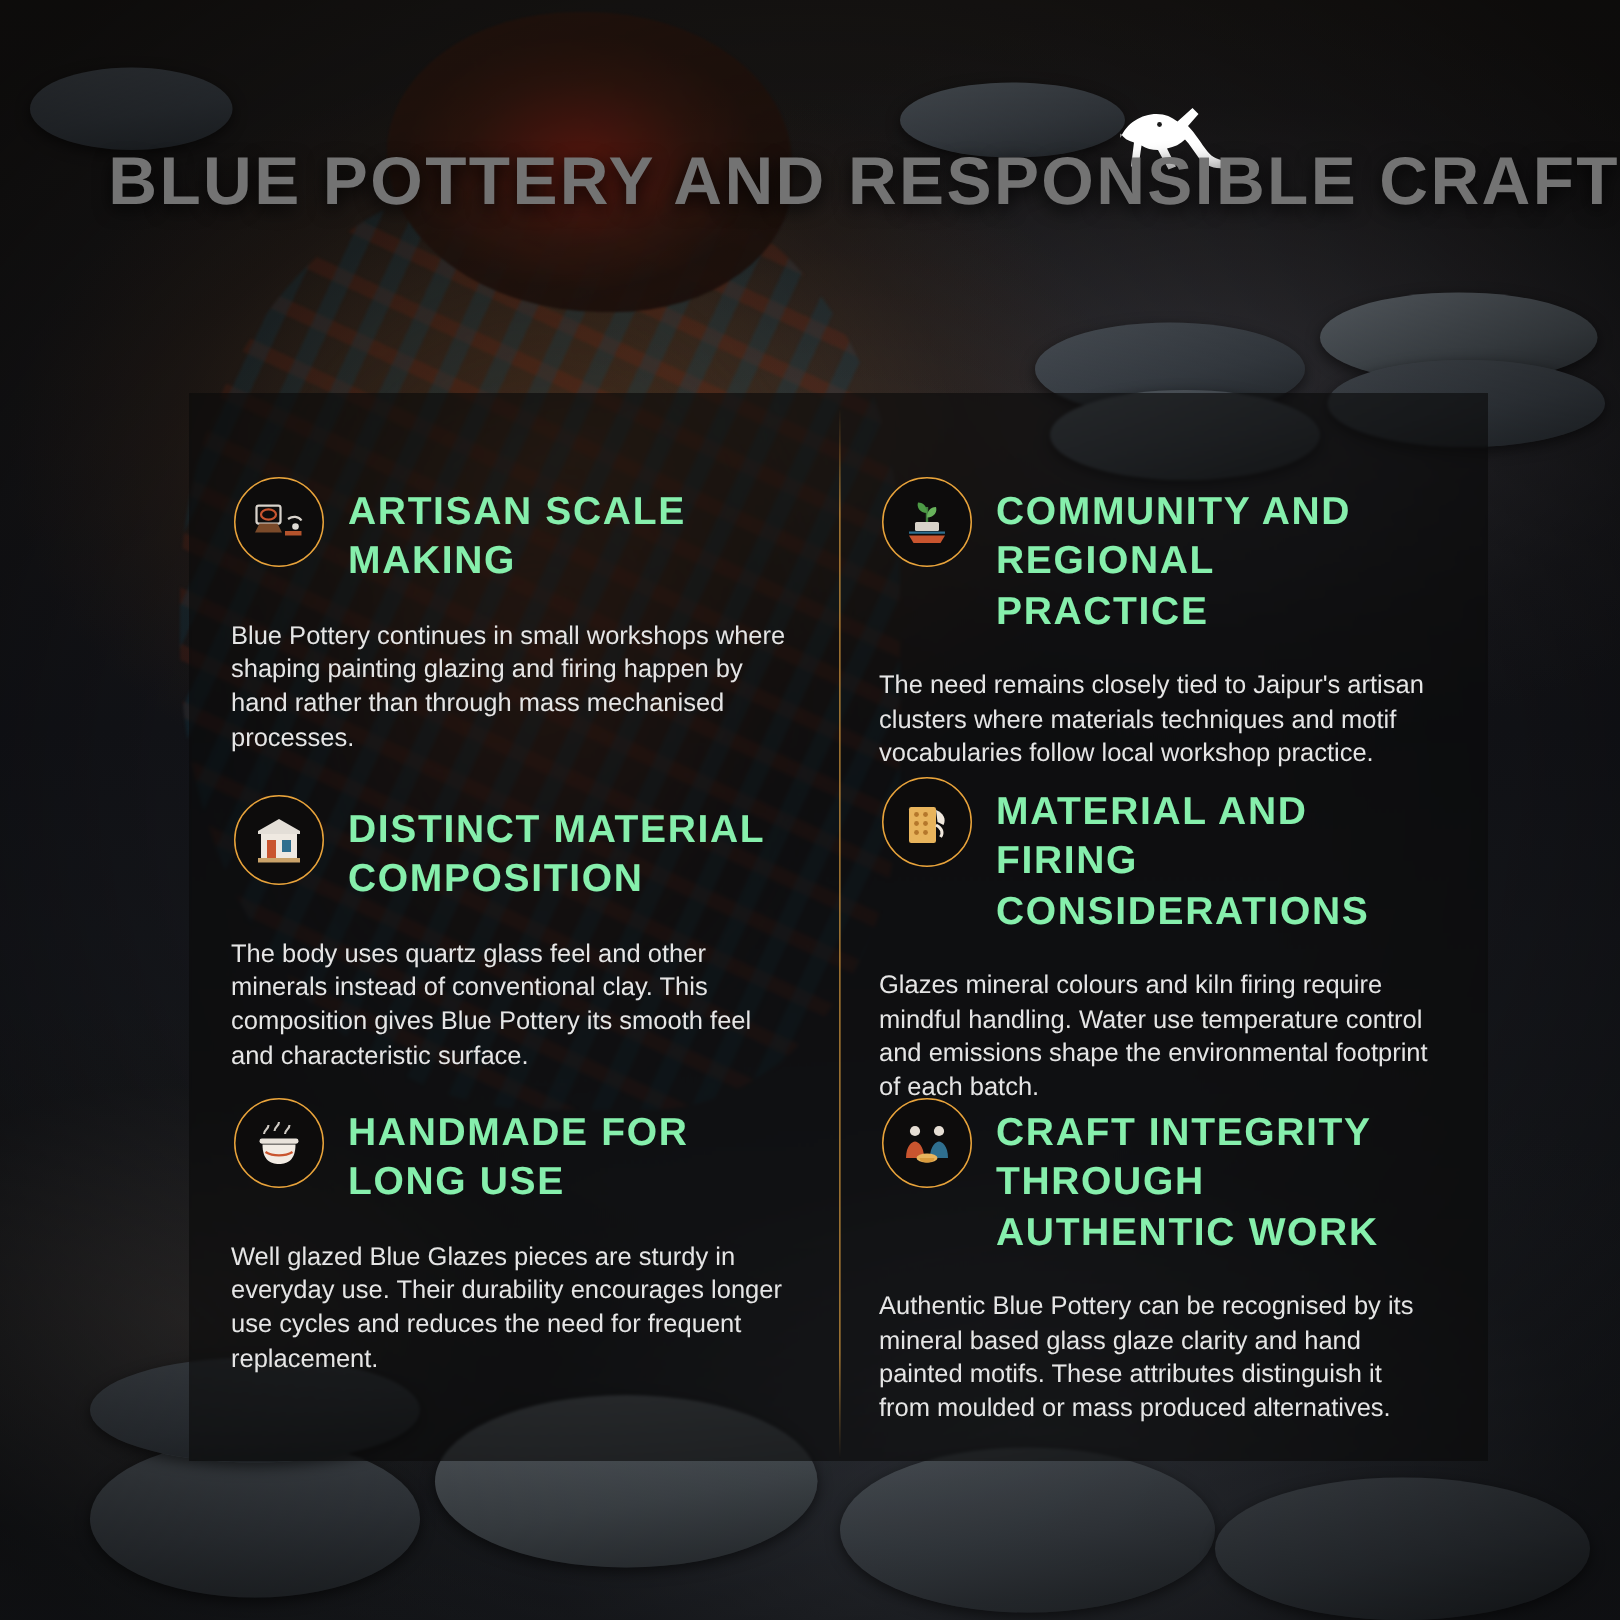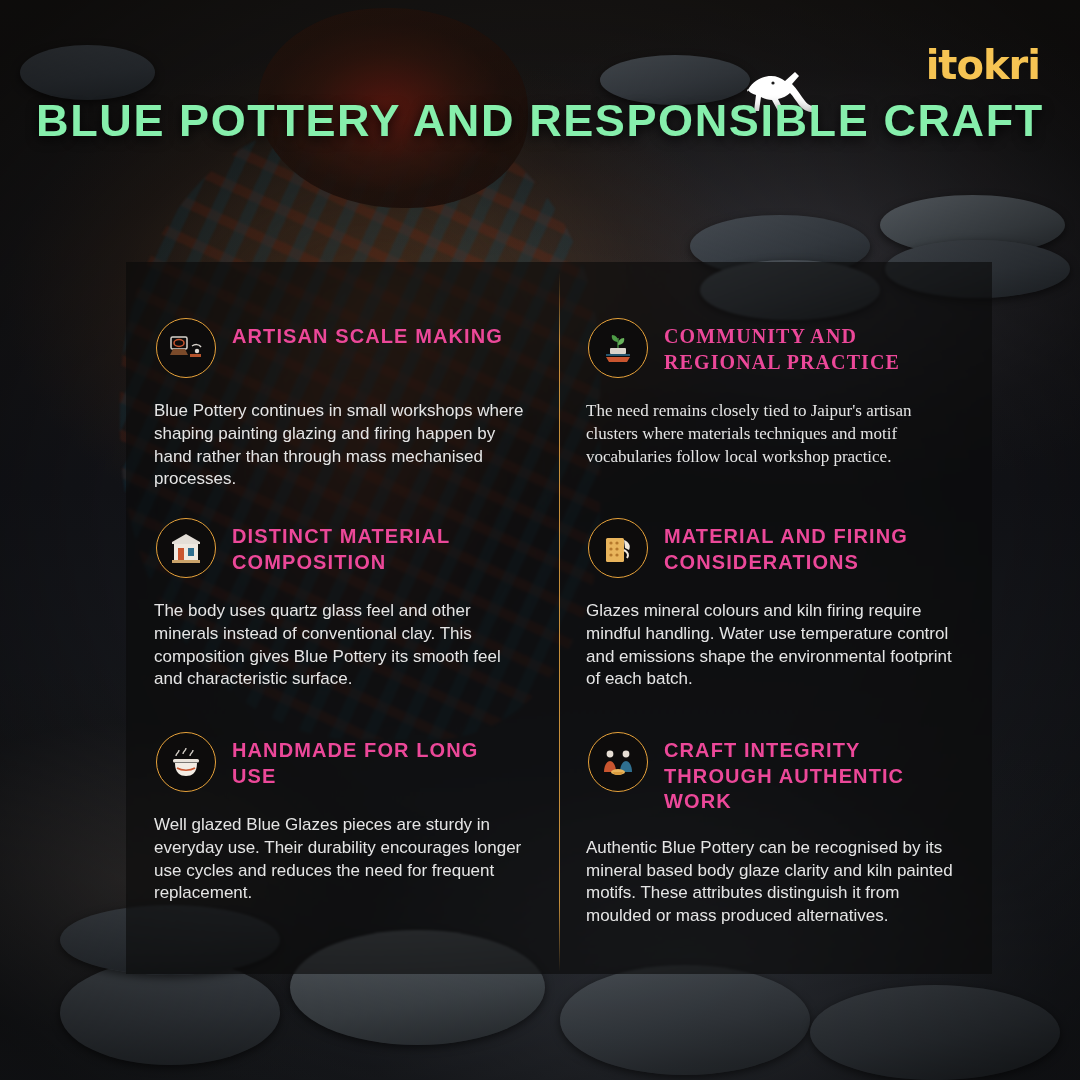--- a/index.html
+++ b/index.html
@@ -79,22 +79,22 @@
     left: 559px; top: 272px;
     width: 1px; height: 700px;
     background: linear-gradient(180deg, rgba(230,160,60,0) 0%, rgba(230,165,66,0.85) 10%, rgba(230,165,66,0.85) 90%, rgba(230,160,60,0) 100%);
   }
 
   
   .title {
     position: absolute;
     left: 0; top: 92px;
     width: 1080px;
-    text-align: center;
-    color: #86efac;
+    text-align: right;
+    color: #737373;
     font-size: 45px;
     font-weight: bold;
     letter-spacing: 1.6px;
     line-height: 1.28;
     text-shadow: 0 3px 12px rgba(0,0,0,0.85);
   }
   .brand {
     position: absolute;
     right: 40px; top: 42px;
     color: #F6C453;
@@ -127,22 +127,22 @@
     border: 1.6px solid #E8A33B;
     background: #0d0c0c;
     display: flex;
     align-items: center;
     justify-content: center;
     overflow: hidden;
   }
   .badge svg { display: block; }
   .item h3 {
     margin: 6px 0 0 0;
-    color: #ec4899;
-    font-size: 20px;
+    color: #86efac;
+    font-size: 26px;
     font-weight: bold;
     letter-spacing: 1.1px;
     line-height: 1.28;
     text-transform: uppercase;
   }
   .item p {
     margin: 22px 0 0 0;
     color: #e5e5e5;
     font-size: 17px;
     line-height: 1.34;
@@ -175,21 +175,20 @@
 
   <div class="fig-body"></div>
   <div class="fig-head"></div>
   <div class="bg-vign"></div>
 
   <svg class="leopard" viewBox="0 0 110 62">
     <path fill="#ffffff" d="M12 30c4-10 14-16 24-16 6 0 10 2 14 5l10-9 4 4-7 8c5 5 9 12 13 17 3 4 8 6 13 6l-2 5c-7 1-13-2-17-7-3-4-6-9-9-12-3 3-7 5-12 6l6 12-5 2-7-13c-4 0-8-1-11-3l-2 14h-5l2-16c-4-1-7-3-9-6z"></path>
     <circle cx="38" cy="21" r="1.6" fill="#1a1a1a"></circle>
   </svg>
 
-  <div class="brand">itokri</div>
   <div class="title">BLUE POTTERY AND RESPONSIBLE CRAFT</div>
 
   <div class="panel"></div>
   <div class="divider"></div>
 
   <div class="item col-left" style="left:126px; top:318px;">
     <div class="head">
       <div class="badge">
         <svg width="40" height="40" viewBox="0 0 40 40">
           <rect x="5" y="9" width="16" height="12" rx="1.5" fill="none" stroke="#d8d3cc" stroke-width="1.5"></rect>
@@ -198,21 +197,21 @@
           <path d="M24 26h11v3H24z" fill="#b4532c"></path>
           <path d="M26 18c3-2 7-2 9 1" fill="none" stroke="#d8d3cc" stroke-width="1.5"></path>
           <circle cx="31" cy="23" r="2.2" fill="#e0dcd6"></circle>
         </svg>
       </div>
       <h3>ARTISAN SCALE MAKING</h3>
     </div>
     <p>Blue Pottery continues in small workshops where shaping painting glazing and firing happen by hand rather than through mass mechanised processes.</p>
   </div>
 
-  <div class="item col-left" style="left:126px; top:518px;">
+  <div class="item col-left" style="left:126px; top:530px;">
     <div class="head">
       <div class="badge">
         <svg width="40" height="40" viewBox="0 0 40 40">
           <path d="M6 14 L20 6 L34 14 L34 16 L6 16 Z" fill="#e3ded7"></path>
           <rect x="8" y="16" width="24" height="16" fill="#efe9e1"></rect>
           <rect x="12" y="20" width="6" height="12" fill="#c9552f"></rect>
           <rect x="22" y="20" width="6" height="8" fill="#2f6f8f"></rect>
           <rect x="6" y="32" width="28" height="3" fill="#caa36a"></rect>
         </svg>
       </div>
@@ -231,21 +230,21 @@
           <rect x="7" y="17" width="26" height="3.5" rx="1.6" fill="#e9e3db"></rect>
           <path d="M9 21 C9 31 14 34 20 34 C26 34 31 31 31 21 Z" fill="#f2ece4"></path>
           <path d="M11 26 C16 29 24 29 29 26" fill="none" stroke="#c9552f" stroke-width="1.6"></path>
         </svg>
       </div>
       <h3>HANDMADE FOR LONG USE</h3>
     </div>
     <p>Well glazed Blue Glazes pieces are sturdy in everyday use. Their durability encourages longer use cycles and reduces the need for frequent replacement.</p>
   </div>
 
-  <div class="item col-right" style="left:558px; top:318px;font-family:Liberation Serif, serif;">
+  <div class="item col-right" style="left:558px; top:318px;">
     <div class="head">
       <div class="badge">
         <svg width="40" height="40" viewBox="0 0 40 40">
           <path d="M20 20 L20 10" stroke="#3f7d3c" stroke-width="1.6" fill="none"></path>
           <path d="M20 14 C15 14 13 10 14 7 C18 7 20 10 20 14Z" fill="#4d9b46"></path>
           <path d="M20 17 C25 17 27 13 26 10 C22 10 20 13 20 17Z" fill="#68b35c"></path>
           <rect x="12" y="20" width="16" height="6" rx="1" fill="#d9d3ca"></rect>
           <path d="M8 29h24l-3 5H11Z" fill="#c9552f"></path>
           <path d="M8 27h24" stroke="#2f6f8f" stroke-width="1.5"></path>
         </svg>
@@ -284,16 +283,16 @@
           <circle cx="12" cy="12" r="3.4" fill="#e6ded4"></circle>
           <path d="M6 30 C6 22 10 19 12 19 C14 19 18 22 18 30Z" fill="#c9552f"></path>
           <circle cx="28" cy="12" r="3.4" fill="#e6ded4"></circle>
           <path d="M22 30 C22 22 26 19 28 19 C30 19 34 22 34 30Z" fill="#2f6f8f"></path>
           <ellipse cx="20" cy="30" rx="7" ry="3" fill="#e8b45c"></ellipse>
           <path d="M15 30 C15 34 25 34 25 30" fill="#d99b3e"></path>
         </svg>
       </div>
       <h3>CRAFT INTEGRITY THROUGH AUTHENTIC WORK</h3>
     </div>
-    <p>Authentic Blue Pottery can be recognised by its mineral based body glaze clarity and kiln painted motifs. These attributes distinguish it from moulded or mass produced alternatives.</p>
+    <p>Authentic Blue Pottery can be recognised by its mineral based glass glaze clarity and hand painted motifs. These attributes distinguish it from moulded or mass produced alternatives.</p>
   </div>
 
 </div>
 
 </body></html>

